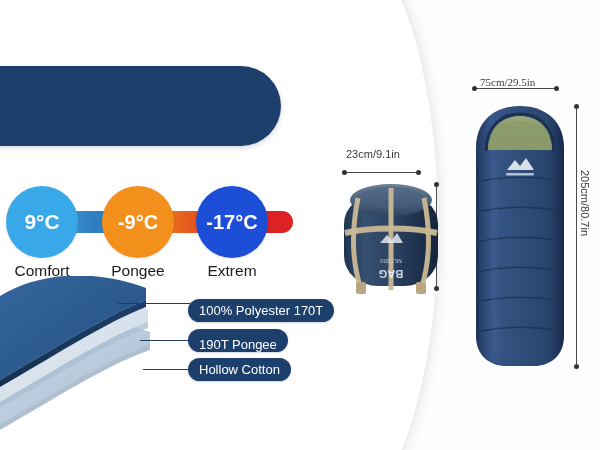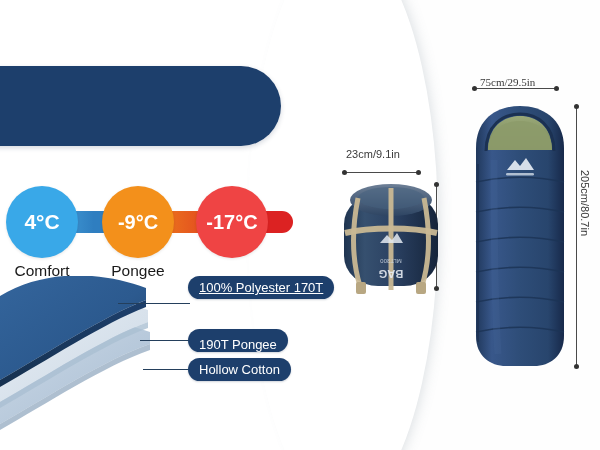--- a/index.html
+++ b/index.html
@@ -85,21 +85,21 @@
     border-radius: 50%;
     display: flex;
     align-items: center;
     justify-content: center;
     color: #ffffff;
     font-weight: bold;
     box-shadow: 0 1px 3px rgba(0,0,0,0.10);
   }
   .tc-1 { left: 6px;   background: #39a8e8; font-size: 21px; }
   .tc-2 { left: 102px; background: #f3901b; font-size: 20px; }
-  .tc-3 { left: 196px; background: #ef4444; font-size: 20px; }
+  .tc-3 { left: 196px; background: #1d4ed8; font-size: 20px; }
   .tlabel {
     position: absolute;
     top: 76px;
     width: 110px;
     text-align: center;
     color: #1a1a1a;
     font-size: 15.5px;
   }
   .tl-1 { left: -13px; }
   .tl-2 { left: 83px;  }
@@ -115,21 +115,21 @@
     background: #1d3f6c;
     border-radius: 12px;
     color: #ffffff;
     font-size: 13px;
     display: flex;
     align-items: center;
     padding: 0 11px;
     white-space: nowrap;
     box-shadow: 0 1px 2px rgba(20,40,70,0.20);
   }
-  .pill-1 { left: 188px; top: 276px; text-decoration: underline; }
+  .pill-1 { left: 188px; top: 299px; }
   .pill-2 { left: 188px; top: 329px; align-items: flex-end; }
   .pill-3 { left: 188px; top: 358px; }
   .leader {
     position: absolute;
     height: 1px;
     background: #243f5c;
   }
   .ld-1 { left: 118px; top: 303px; width: 72px; }
   .ld-2 { left: 140px; top: 340px; width: 50px; }
   .ld-3 { left: 143px; top: 369px; width: 47px; }
@@ -180,31 +180,32 @@
     <div>Ultralight 4 Season</div>
     <div>Sleeping Bag</div>
   </div>
 
   <div class="temp-wrap">
     <div class="bar bar-1"></div>
     <div class="bar bar-2"></div>
     <div class="bar bar-3"></div>
 
     <div class="tcircle tc-1">
-      <span>4°C</span>
+      <span>9°C</span>
     </div>
     <div class="tcircle tc-2">
       <span>-9°C</span>
     </div>
     <div class="tcircle tc-3">
       <span>-17°C</span>
     </div>
 
     <div class="tlabel tl-1">Comfort</div>
     <div class="tlabel tl-2">Pongee</div>
+    <div class="tlabel tl-3">Extrem</div>
   </div>
 
   <div class="layers">
     <svg width="205" height="160" viewBox="0 0 205 160">
       <defs>
         <linearGradient id="gTop" x1="0" y1="0" x2="1" y2="1">
           <stop offset="0%" stop-color="#34659c"></stop>
           <stop offset="55%" stop-color="#2c5a8f"></stop>
           <stop offset="100%" stop-color="#20436e"></stop>
         </linearGradient>

